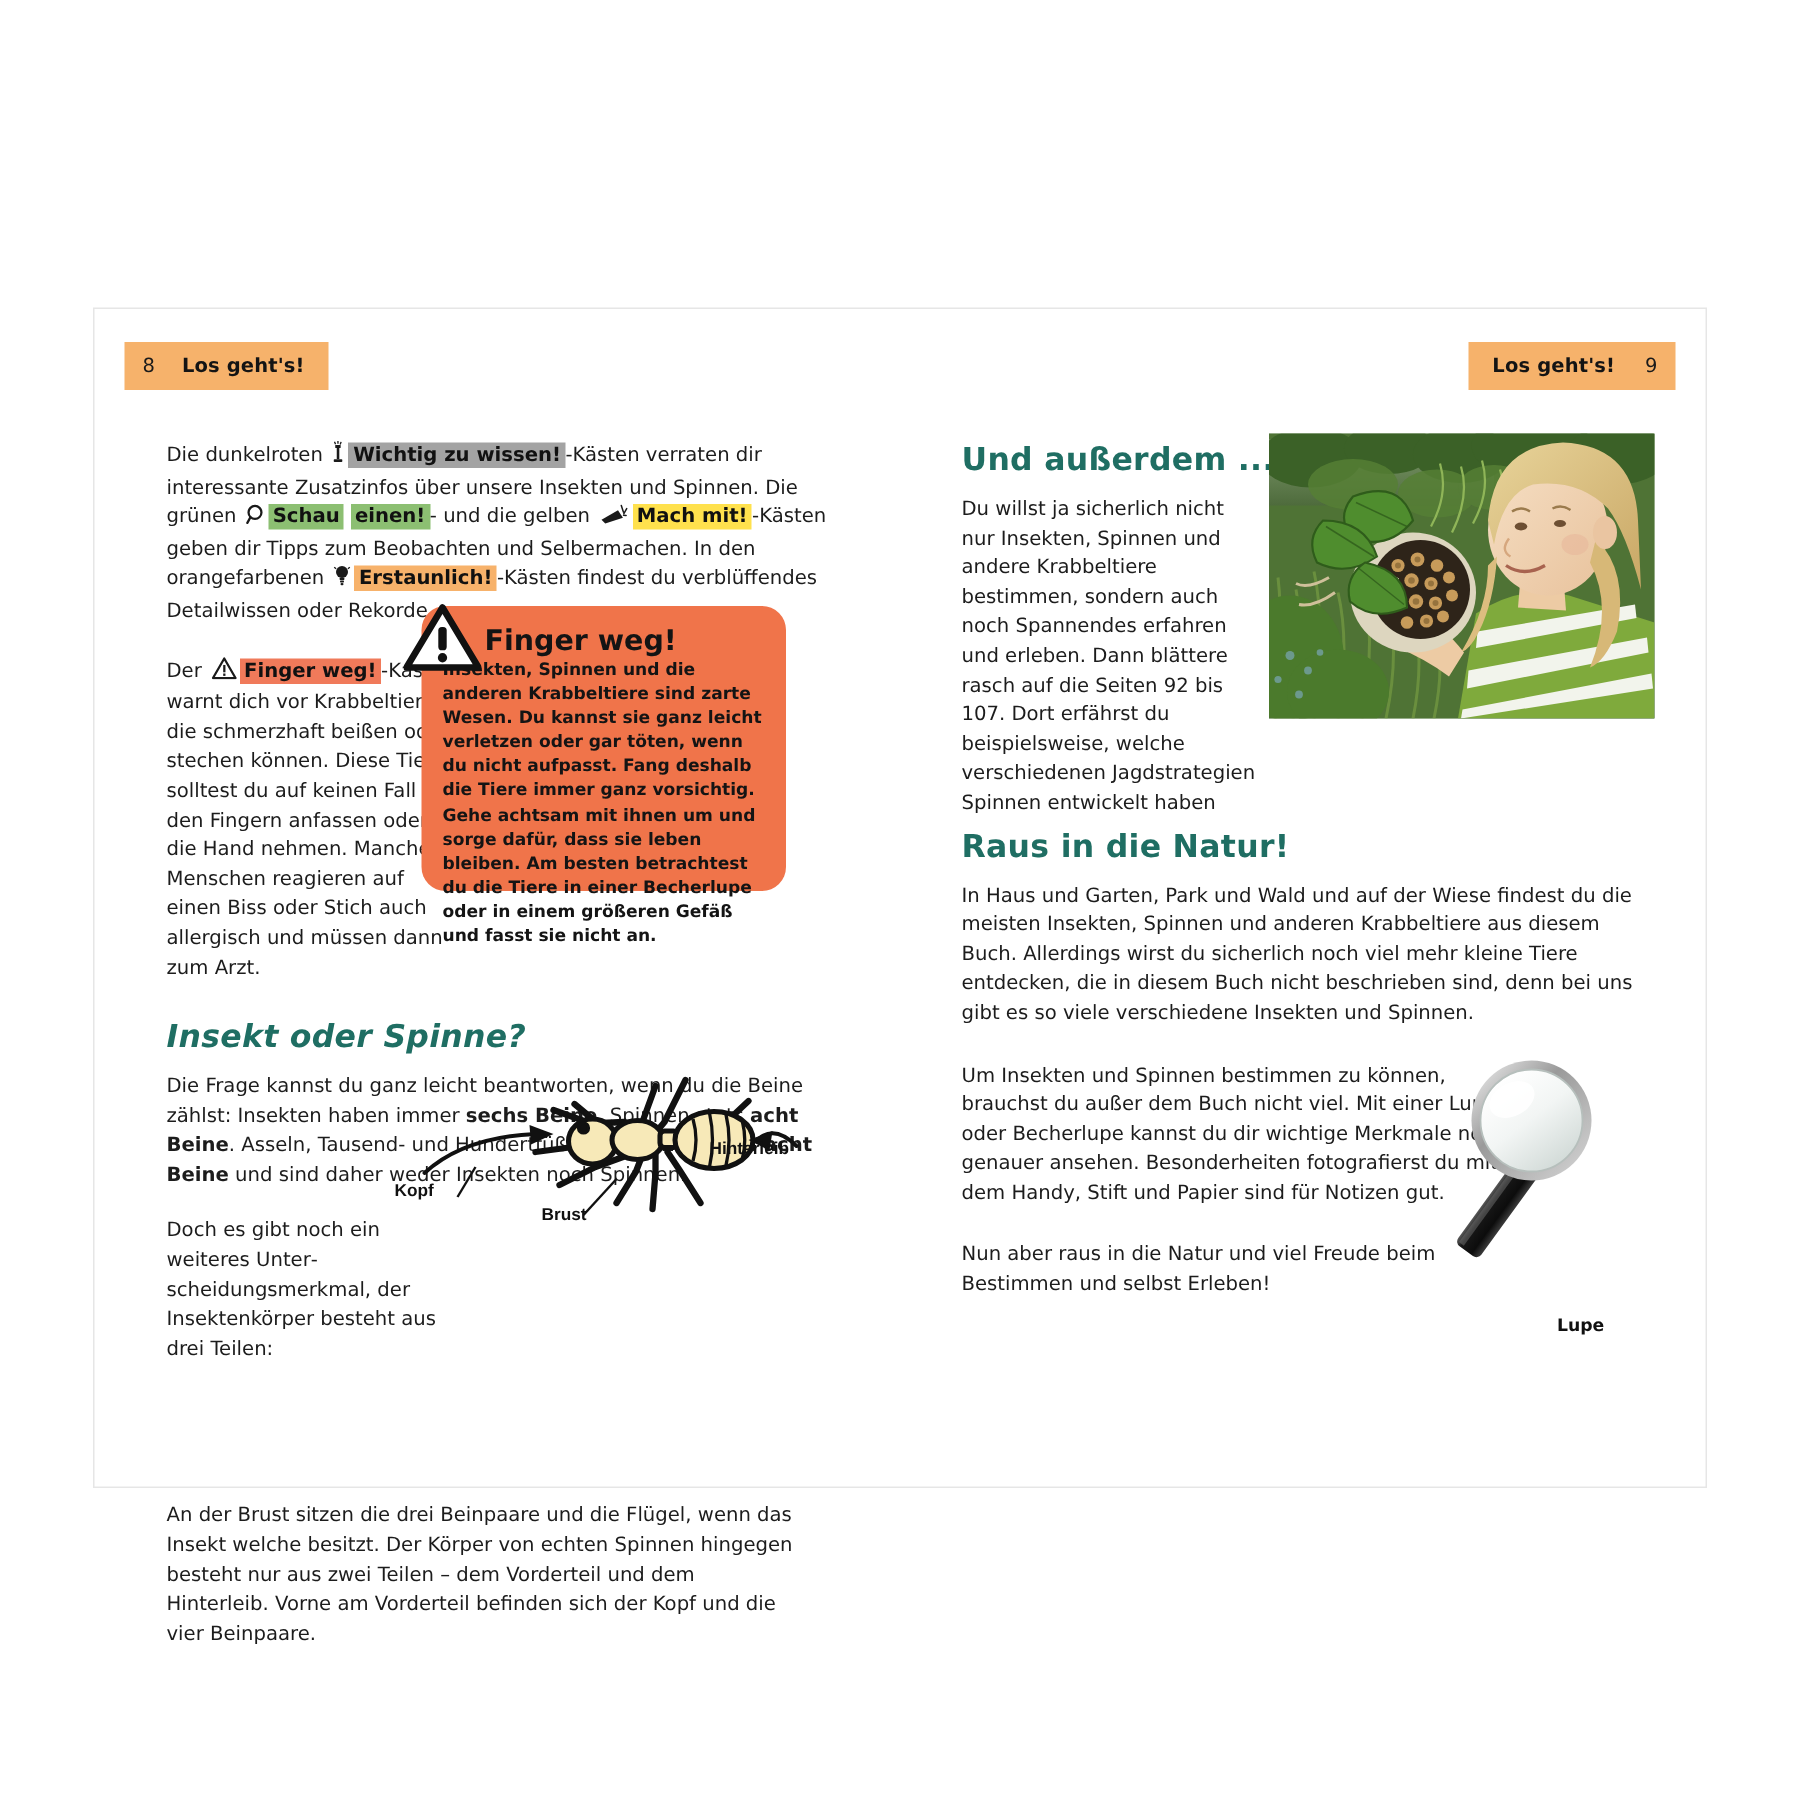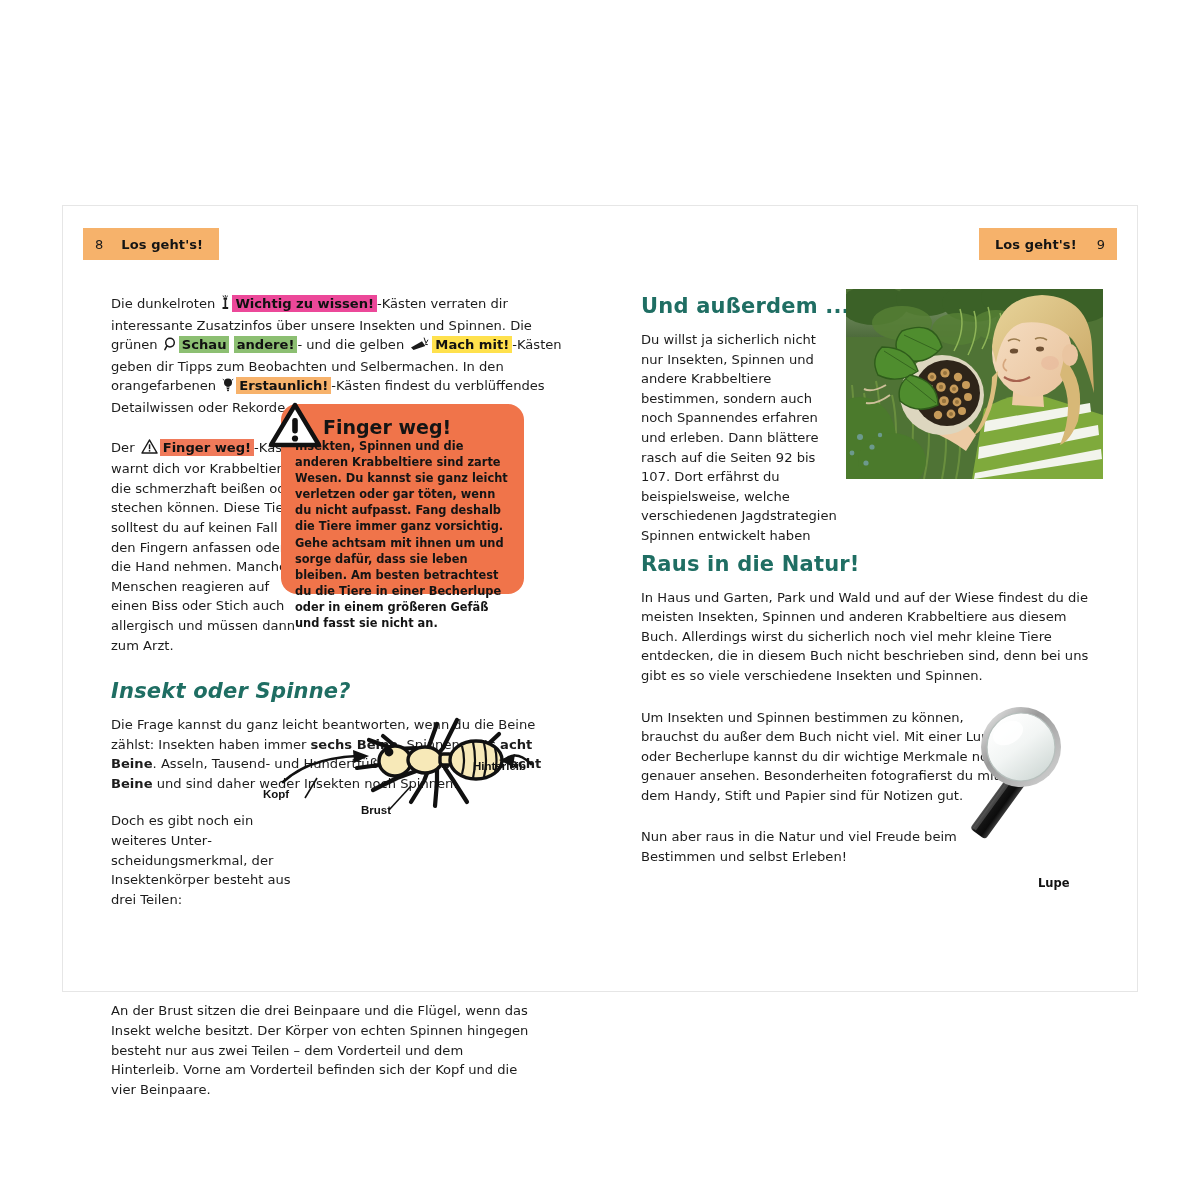--- a/index.html
+++ b/index.html
@@ -65,21 +65,21 @@
     margin: 0 0 14px 0;
     font-size: 13.1px;
     line-height: 19.6px;
     color: #1c1c1c;
     font-family: "DejaVu Sans", "Liberation Sans", sans-serif;
   }
   b { font-weight: bold; }
 
   
   .hl { padding: 1px 3px 1px 3px; font-weight: bold; color: #111; }
-  .hl-red    { background: #ec4899; }
+  .hl-red    { background: #a3a3a3; }
   .hl-green  { background: #8cbf72; }
   .hl-yellow { background: #ffe14d; }
   .hl-orange { background: #f7b26b; }
   .hl-salmon { background: #f07a5a; }
 
   
   .gi { display: inline-block; vertical-align: -2px; margin: 0 2px; }
 
   
   h2.hd {
@@ -207,21 +207,21 @@
         </g>
           </svg>
       </span><span class="hl hl-red">Wichtig zu wissen!</span><span>-Kästen verraten dir interessante Zusatzinfos über unsere Insekten und Spinnen. Die grünen </span><span class="gi">
         <svg width="13" height="14" viewBox="0 0 13 14">
             <g fill="none" stroke="#1a1a1a" stroke-width="1.5">
           <circle cx="6" cy="5.6" r="4.3"></circle>
               <path d="M2.9 8.9 L0.9 12.6" stroke-linecap="round"></path>
         </g>
           </svg>
       </span><span class="hl hl-green">Schau</span>
-      <span class="hl hl-green">andere!</span><span>- und die gelben </span><span class="gi">
+      <span class="hl hl-green">einen!</span><span>- und die gelben </span><span class="gi">
         <svg width="20" height="14" viewBox="0 0 20 14">
           <path d="M1 10.5 L12 4.2 L15.3 9.1 L3.5 13 Z" fill="#1a1a1a"></path>
           <path d="M14.2 1 L15.6 5.4 M17.8 3.1 L15.9 6.4 M17.4 7.6 L15.7 7.5" stroke="#1a1a1a" stroke-width="1" fill="none" stroke-linecap="round"></path>
         </svg>
       </span><span class="hl hl-yellow">Mach mit!</span><span>-Kästen geben dir Tipps zum Beobachten und Selbermachen. In den orangefarbenen </span><span class="gi">
         <svg width="12" height="15" viewBox="0 0 12 15">
             <g fill="#1a1a1a">
           <circle cx="6" cy="5.4" r="4"></circle>
           <rect x="4.4" y="9.2" width="3.2" height="1.4" rx="0.4"></rect>
           <rect x="4.7" y="11" width="2.6" height="1.3" rx="0.4"></rect>

